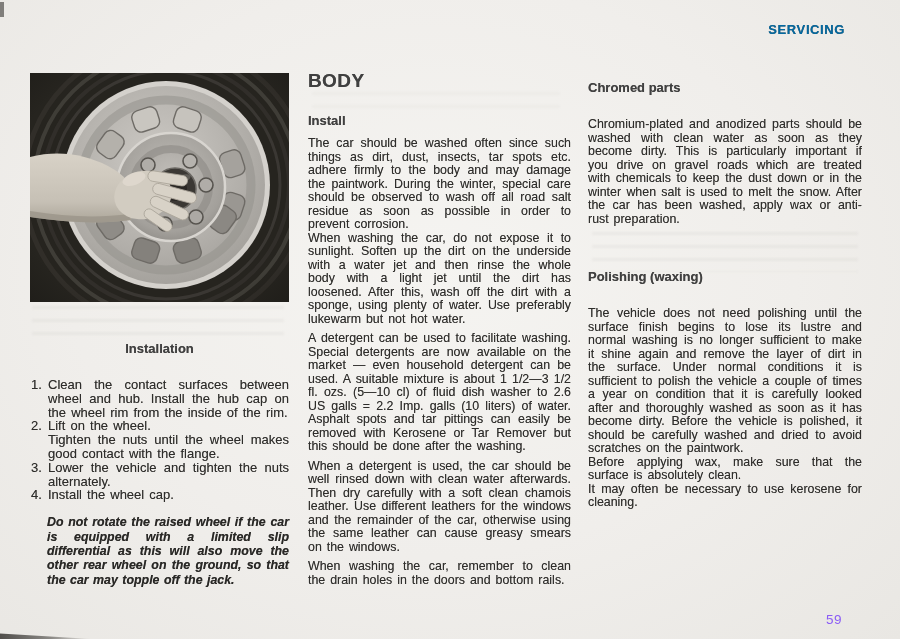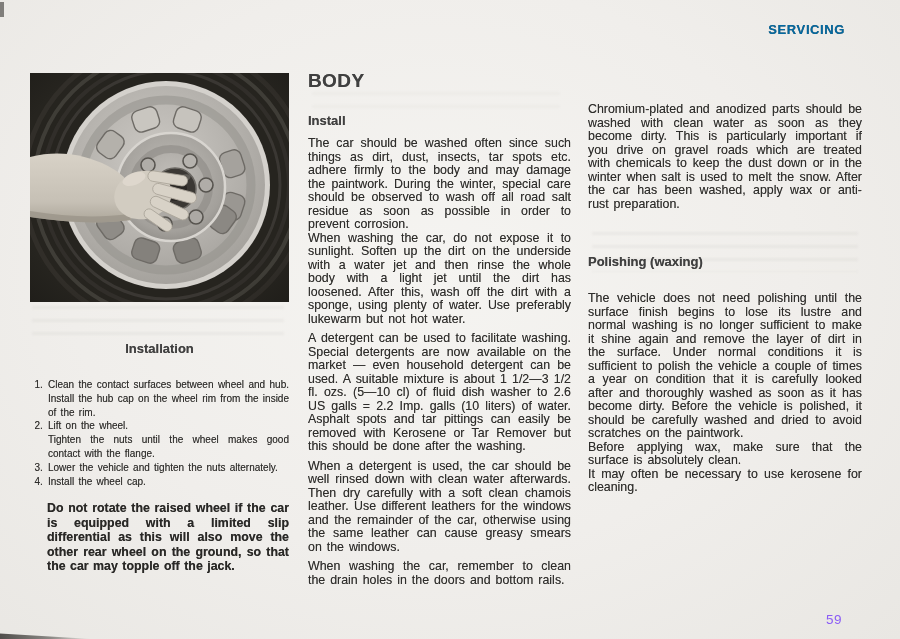--- a/index.html
+++ b/index.html
@@ -21,24 +21,24 @@
     font-size:13px;font-weight:bold;letter-spacing:.6px;color:#0369a1;
     text-shadow:0 0 .5px rgba(35,34,32,.7);
   }
   .page-number{position:absolute;right:58px;bottom:12px;font-size:13.5px;letter-spacing:.5px;color:#8b5cf6;}
 
   
   .col-left{position:absolute;left:30px;top:73px;width:259px;}
   .photo-frame{width:259px;height:229px;display:block;}
   .col-left h2{margin-top:39px;font-size:13px;text-align:center;}
   ol.steps{margin:22px 0 0;padding:0 0 0 17px;}
-  ol.steps li{font-size:10px;line-height:13.8px;text-align:justify;word-spacing:1.5px;
+  ol.steps li{font-size:13px;line-height:13.8px;text-align:justify;word-spacing:1.5px;
               white-space:pre-line;padding-left:1px;text-shadow:0 0 .4px rgba(60,58,55,.55);}
   .warning{margin:13px 0 0 17px;font-weight:bold;font-size:12.4px;line-height:14.4px;
-           text-align:justify;word-spacing:1px;color:#292826;text-shadow:0 0 .4px rgba(40,38,35,.65);}
+           text-align:justify;word-spacing:1px;color:#292826;text-shadow:0 0 .4px rgba(40,38,35,.65);font-style:italic;}
 
   
   .col-body{position:absolute;left:308px;top:70px;width:263px;}
   .col-body h1{font-size:19px;letter-spacing:.4px;}
   .col-body h2{margin-top:21px;font-size:13px;}
   .col-body p.first{margin-top:9px;}
   .col-body p.gap{margin-top:6px;}
 
   
   .col-right{position:absolute;left:588px;top:80px;width:274px;}
@@ -154,20 +154,21 @@
   <h1>BODY</h1>
   <h2>Install</h2>
   <p class="page-text first">The car should be washed often since such things as dirt, dust, insects, tar spots etc. adhere firmly to the body and may damage the paintwork. During the winter, special care should be observed to wash off all road salt residue as soon as possible in order to prevent corrosion.</p>
   <p class="page-text">When washing the car, do not expose it to sunlight. Soften up the dirt on the underside with a water jet and then rinse the whole body with a light jet until the dirt has loosened. After this, wash off the dirt with a sponge, using plenty of water. Use preferably lukewarm but not hot water.</p>
   <p class="page-text gap">A detergent can be used to facilitate washing. Special detergents are now available on the market — even household detergent can be used. A suitable mixture is about 1 1/2—3 1/2 fl. ozs. (5—10 cl) of fluid dish washer to 2.6 US galls = 2.2 Imp. galls (10 liters) of water. Asphalt spots and tar pittings can easily be removed with Kerosene or Tar Remover but this should be done after the washing.</p>
   <p class="page-text gap">When a detergent is used, the car should be well rinsed down with clean water afterwards. Then dry carefully with a soft clean chamois leather. Use different leathers for the windows and the remainder of the car, otherwise using the same leather can cause greasy smears on the windows.</p>
   <p class="page-text gap">When washing the car, remember to clean the drain holes in the doors and bottom rails.</p>
 </div>
 
 <div class="col-right">
+  <h2>Chromed parts</h2>
   <p class="page-text first">Chromium-plated and anodized parts should be washed with clean water as soon as they become dirty. This is particularly important if you drive on gravel roads which are treated with chemicals to keep the dust down or in the winter when salt is used to melt the snow. After the car has been washed, apply wax or anti-rust preparation.</p>
   <h2 class="second">Polishing (waxing)</h2>
   <p class="page-text first">The vehicle does not need polishing until the surface finish begins to lose its lustre and normal washing is no longer sufficient to make it shine again and remove the layer of dirt in the surface. Under normal conditions it is sufficient to polish the vehicle a couple of times a year on condition that it is carefully looked after and thoroughly washed as soon as it has become dirty. Before the vehicle is polished, it should be carefully washed and dried to avoid scratches on the paintwork.</p>
   <p class="page-text">Before applying wax, make sure that the surface is absolutely clean.</p>
   <p class="page-text">It may often be necessary to use kerosene for cleaning.</p>
 </div>
 
 <div class="page-number">59</div>
 
 <div class="edge-mark-top"></div>

